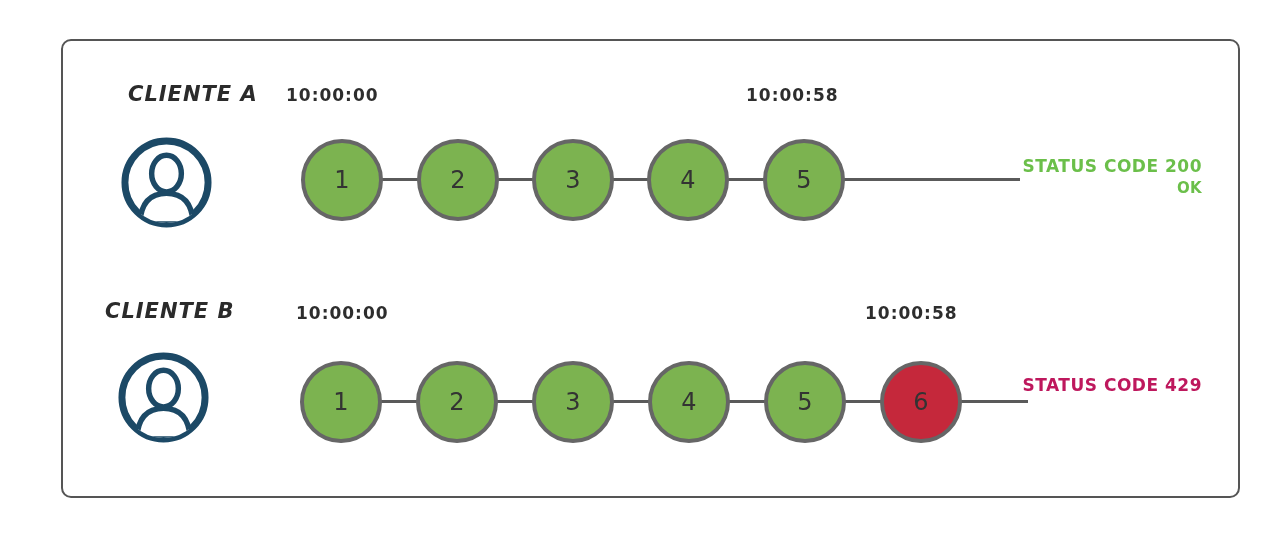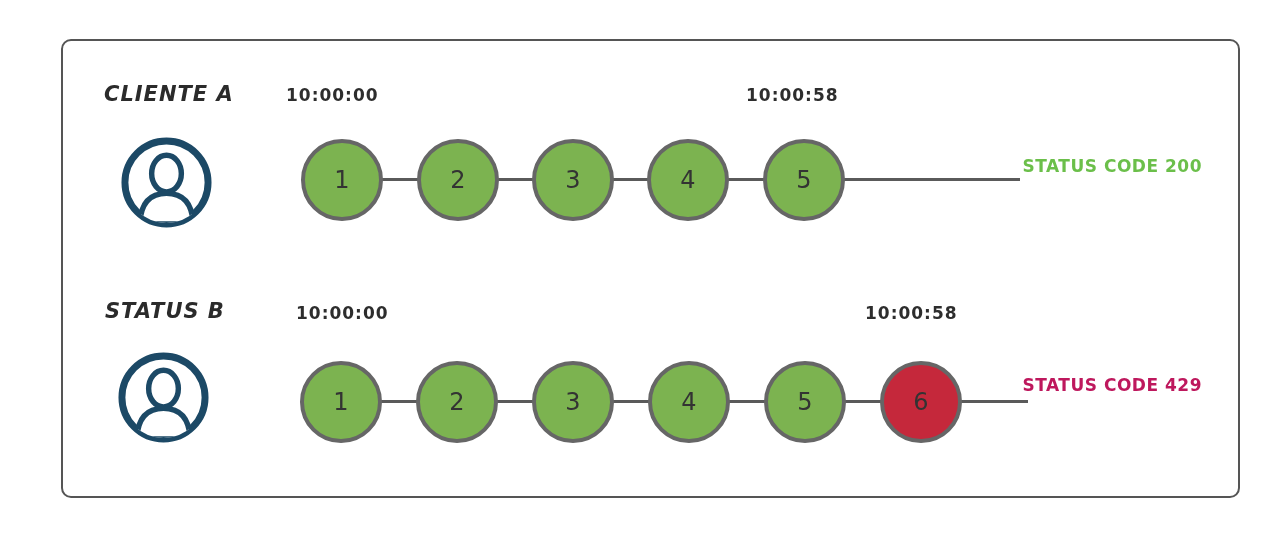--- a/index.html
+++ b/index.html
@@ -80,21 +80,21 @@
   }
   .status.ok { color: #6bbf4a; }
   .status.limited { color: #be185d; }
 </style>
 </head>
 <body>
 
 <div class="frame"></div>
 
 <div>
-  <div class="client-label" style="left:104px; top:82px;">CLIENTE A</div>
+  <div class="client-label" style="left:128px; top:82px;">CLIENTE A</div>
 
   <svg class="avatar" style="left:119px; top:135px;" viewBox="0 0 96 96">
     <defs>
       <clipPath id="clipA">
           <circle cx="48" cy="48" r="41"></circle>
         </clipPath>
     </defs>
     <circle cx="48" cy="48" r="42" fill="none" stroke="#1c4966" stroke-width="7"></circle>
     <g clip-path="url(#clipA)">
       <ellipse cx="48" cy="39" rx="15" ry="18.5" fill="#ffffff" stroke="#1c4966" stroke-width="5.5"></ellipse>
@@ -118,25 +118,26 @@
   </div>
   <div class="circle ok" style="left:647px; top:139px;">
     <span>4</span>
   </div>
   <div class="circle ok" style="left:763px; top:139px;">
     <span>5</span>
   </div>
 
   <div class="status ok" style="left:1022px; top:155px;">
     <span class="line1">STATUS CODE 200</span>
+    <span class="line2">OK</span>
   </div>
 </div>
 
 <div>
-  <div class="client-label" style="left:105px; top:299px;">STATUS B</div>
+  <div class="client-label" style="left:105px; top:299px;">CLIENTE B</div>
 
   <svg class="avatar" style="left:116px; top:350px;" viewBox="0 0 96 96">
     <defs>
       <clipPath id="clipB">
           <circle cx="48" cy="48" r="41"></circle>
         </clipPath>
     </defs>
     <circle cx="48" cy="48" r="42" fill="none" stroke="#1c4966" stroke-width="7"></circle>
     <g clip-path="url(#clipB)">
       <ellipse cx="48" cy="39" rx="15" ry="18.5" fill="#ffffff" stroke="#1c4966" stroke-width="5.5"></ellipse>

